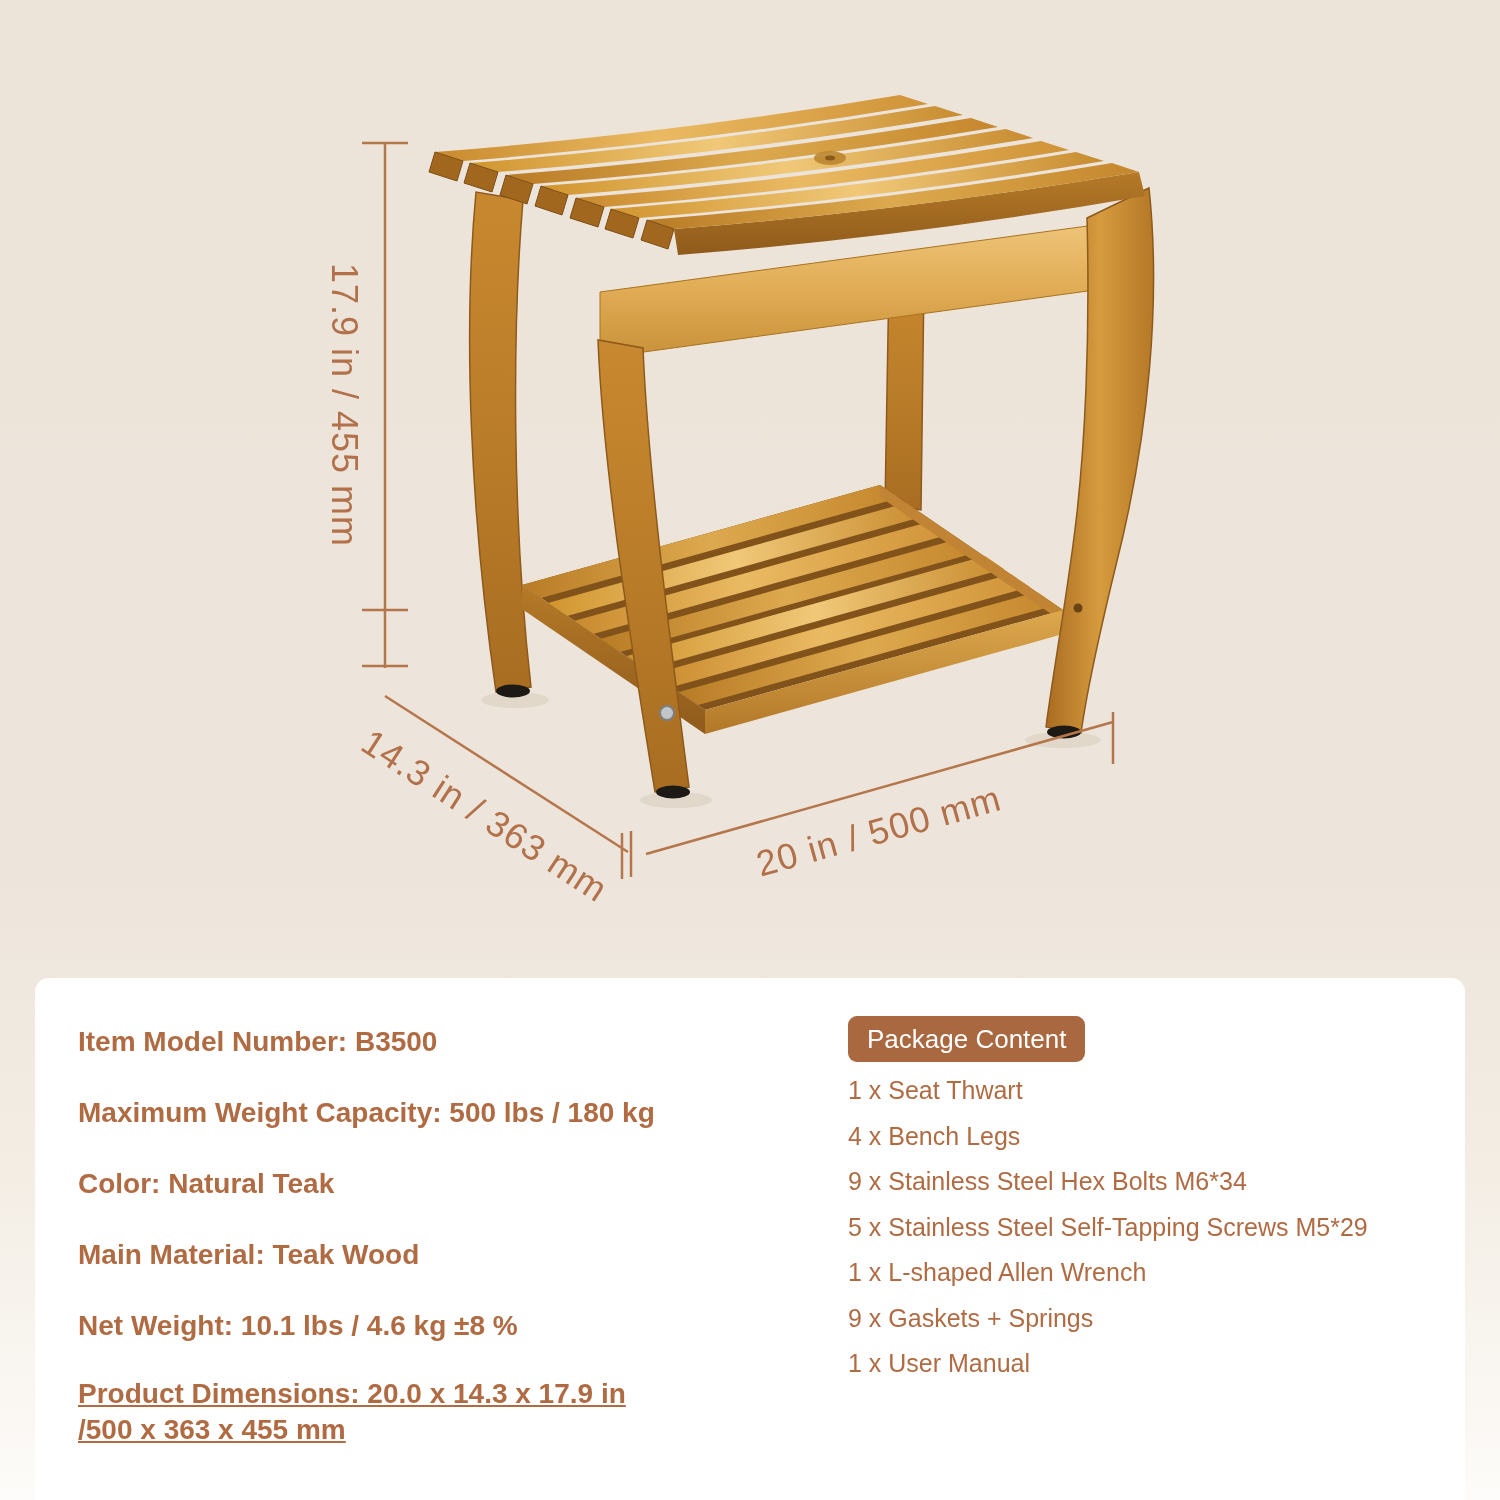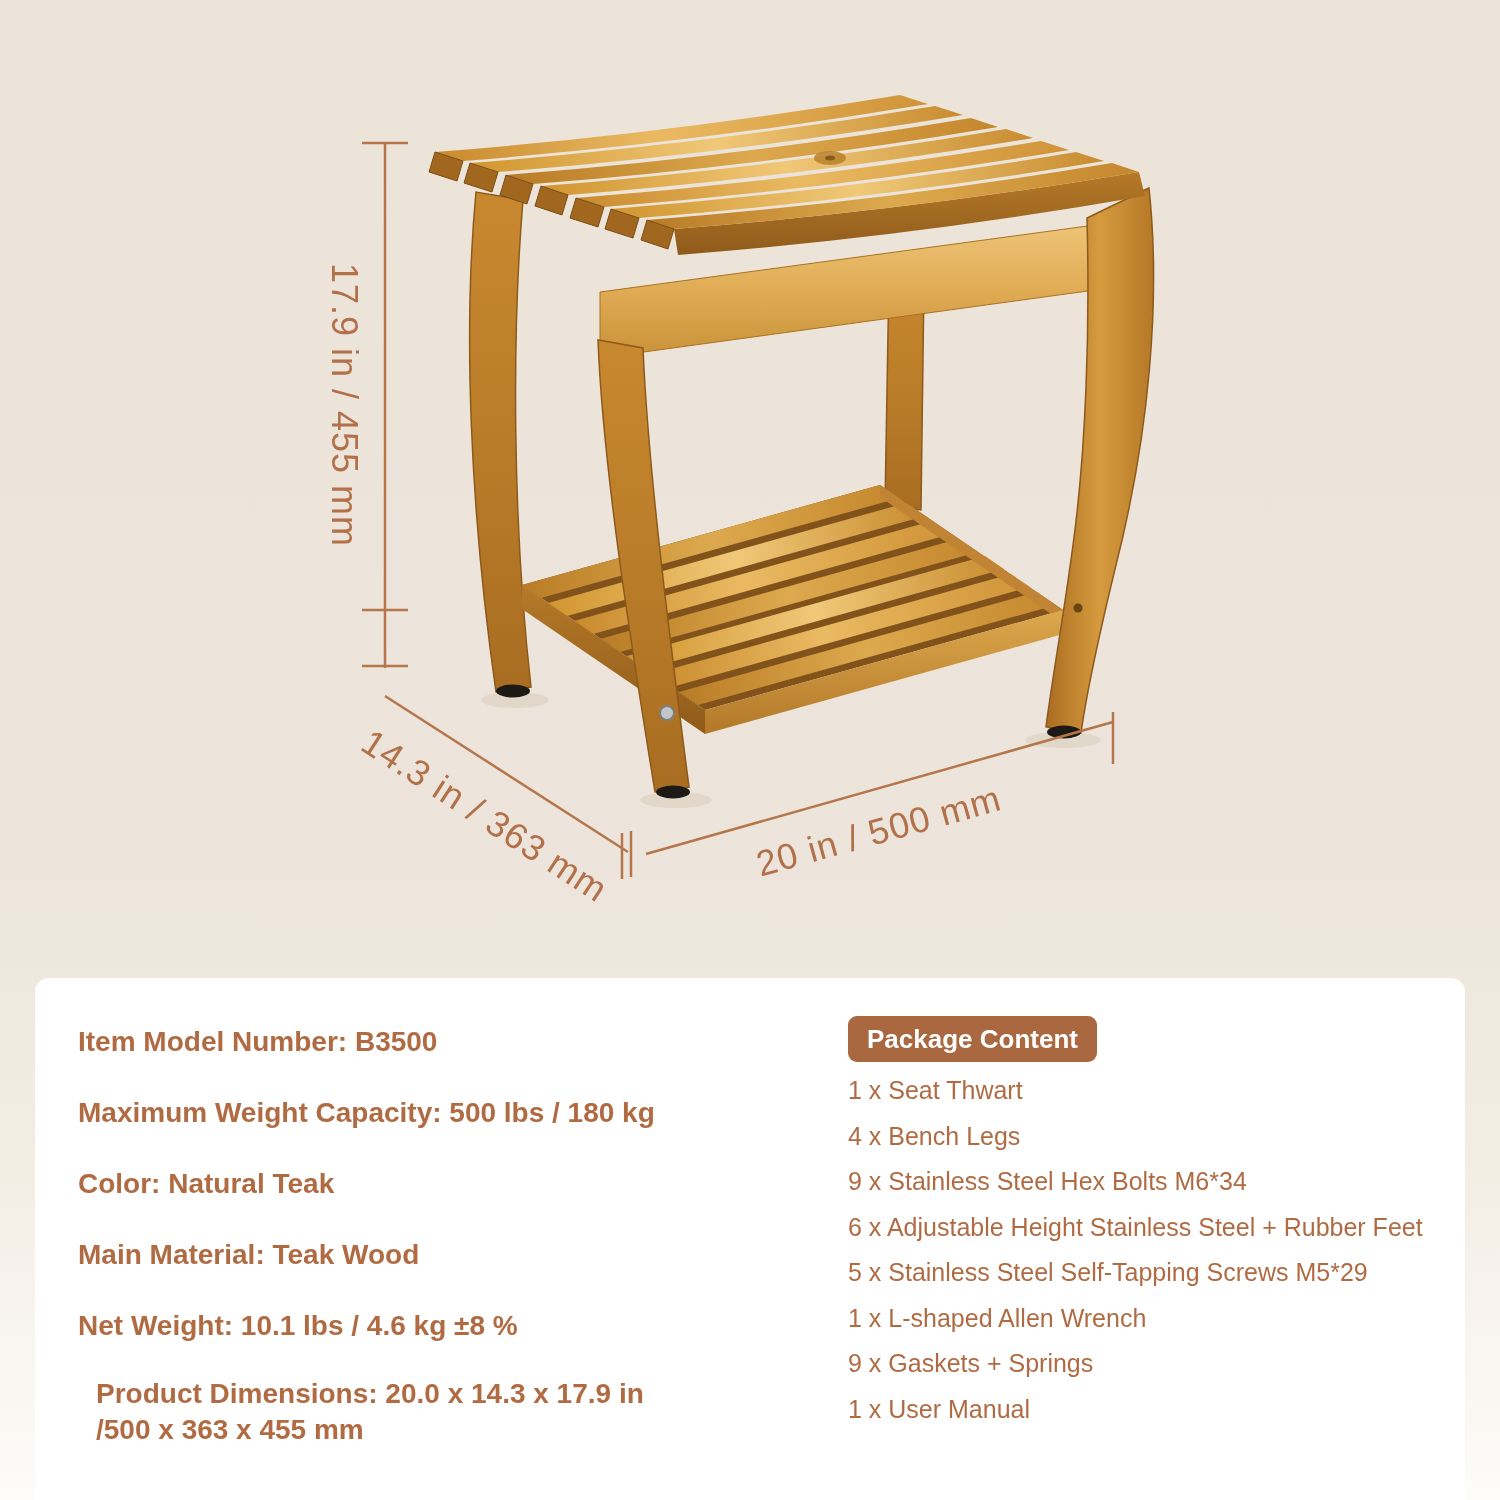--- a/index.html
+++ b/index.html
@@ -12,26 +12,26 @@
   .top-section svg{position:absolute;left:0;top:0;}
   .dim-text{fill:#b2714a;font-size:36px;letter-spacing:1px;}
   .spec-card{
     position:absolute;left:35px;top:978px;width:1430px;height:522px;
     background:#ffffff;border-radius:14px 14px 0 0;
   }
   .spec-line{
     position:absolute;left:78px;color:#b06b43;font-weight:bold;font-size:28px;
     white-space:nowrap;line-height:32px;
   }
-  .spec-dims{position:absolute;left:96px;width:-moz-fit-content;width:fit-content;}
+  .spec-dims{position:absolute;left:78px;width:-moz-fit-content;width:fit-content;text-decoration:underline;}
   .spec-dims .l2{text-align:left;margin-top:4px;}
   .pkg-badge{
     position:absolute;left:848px;top:1016px;height:46px;line-height:46px;
     padding:0 19px;border-radius:9px;background:#a96840;color:#ffffff;
-    font-weight:bold;font-size:26px;white-space:nowrap;
+    font-weight:normal;font-size:26px;white-space:nowrap;
   }
   .pkg-list{position:absolute;left:848px;top:1068px;width:600px;}
   .pkg-item{
     color:#b06b43;font-size:25px;line-height:45.5px;height:45.5px;white-space:nowrap;
   }
 </style>
 </head>
 <body>
 
 <div class="stage">
@@ -182,20 +182,19 @@
   <div class="spec-line spec-dims" style="top:1378px">
     <div class="l1">Product Dimensions: 20.0 x 14.3 x 17.9 in</div>
     <div class="l2">/500 x 363 x 455 mm</div>
   </div>
 
   <div class="pkg-badge">Package Content</div>
   <div class="pkg-list">
     <div class="pkg-item">1 x Seat Thwart</div>
     <div class="pkg-item">4 x Bench Legs</div>
     <div class="pkg-item">9 x Stainless Steel Hex Bolts M6*34</div>
-    <div class="pkg-item">6 x Adjustable Height Stainless Steel + Rubber Feet</div>
     <div class="pkg-item">5 x Stainless Steel Self-Tapping Screws M5*29</div>
     <div class="pkg-item">1 x L-shaped Allen Wrench</div>
     <div class="pkg-item">9 x Gaskets + Springs</div>
     <div class="pkg-item">1 x User Manual</div>
   </div>
 
 </div>
 
 </body></html>

